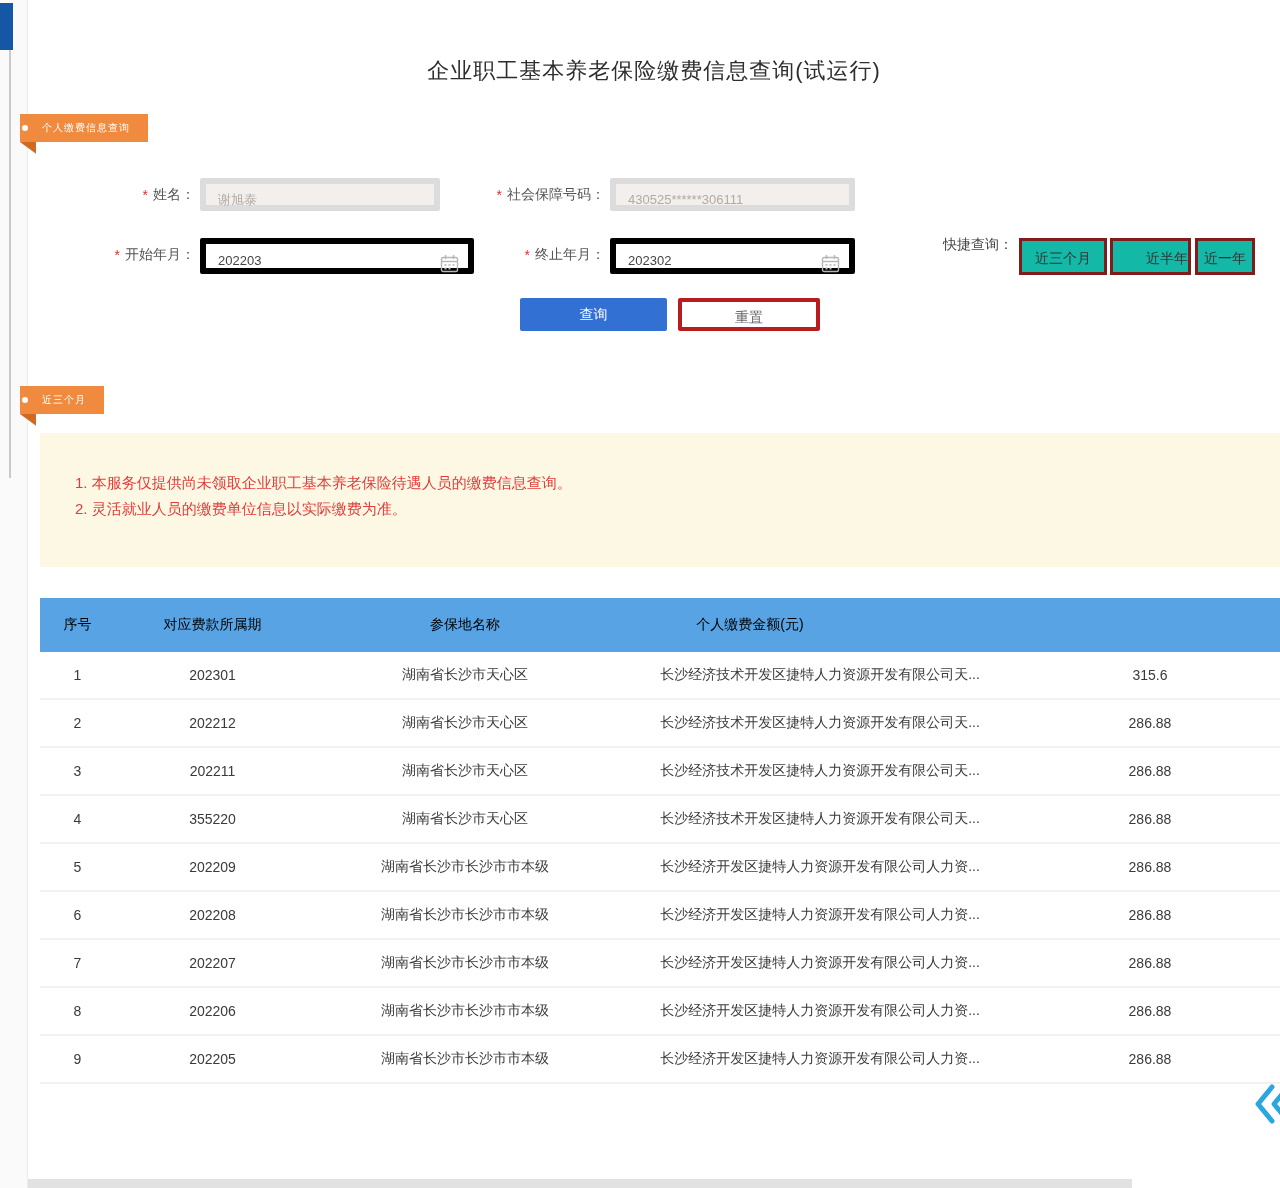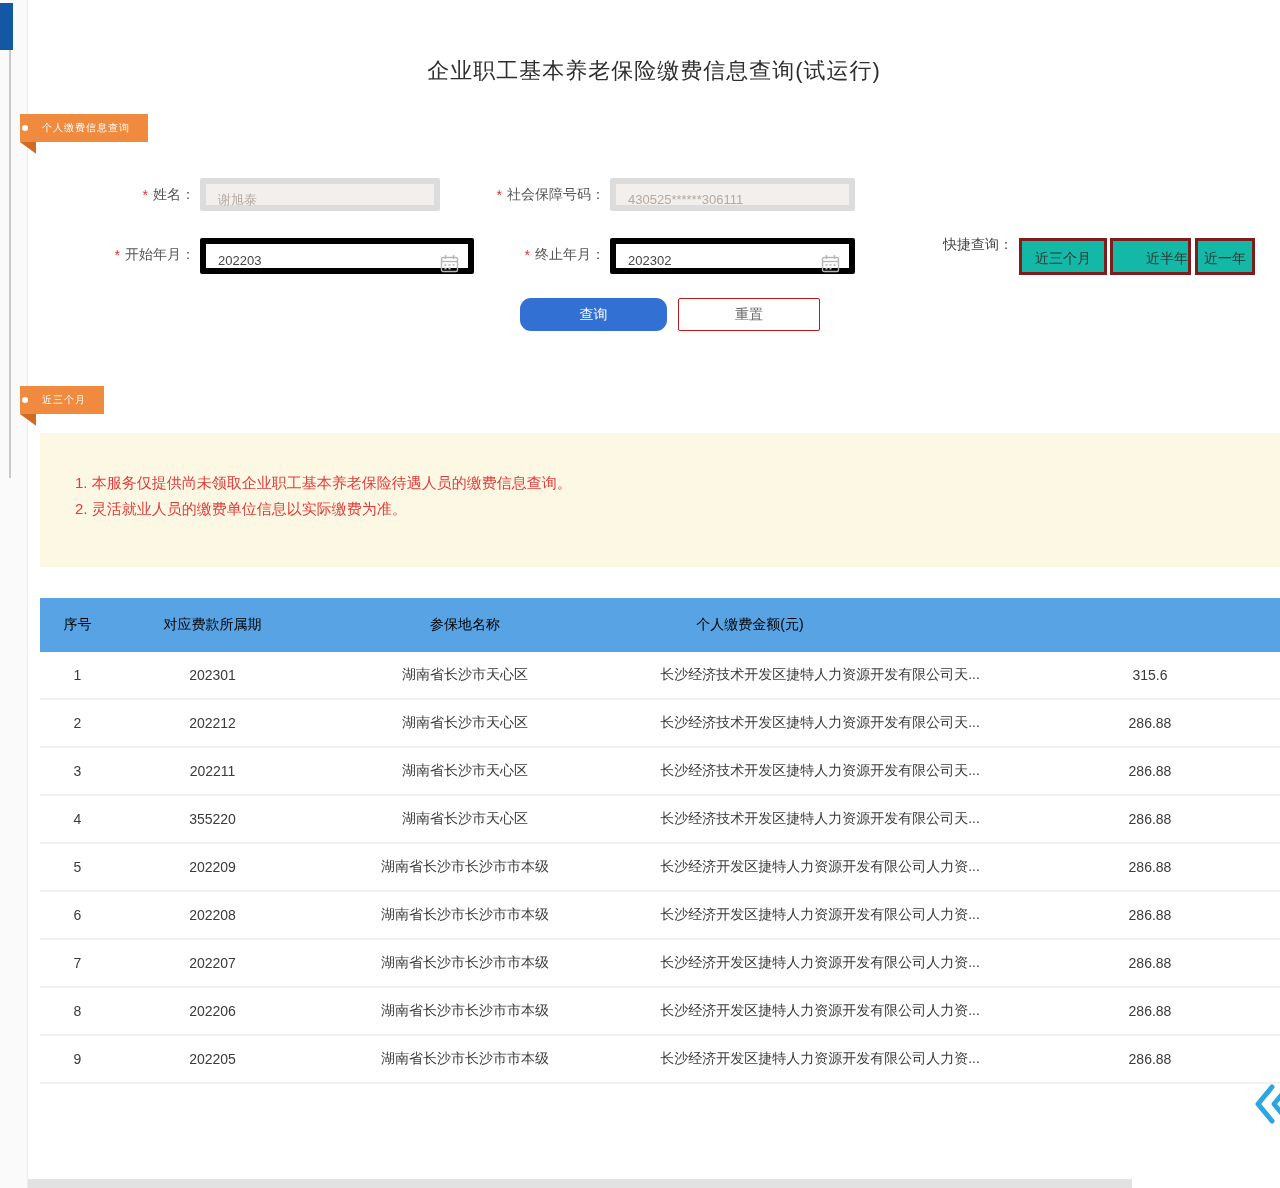--- a/index.html
+++ b/index.html
@@ -23,21 +23,21 @@
   
   .f-label { display:flex; justify-content:flex-end; align-items:center; font-size:14px; color:#555; height:18px; }
   .f-label .star { color:#e03131; margin-right:5px; font-size:14px; }
   .input { height:33px; border:6px solid #000000; border-radius:2px; font-size:13px; line-height:31px; padding-left:12px; background:#fff; color:#444; }
   .input.disabled { background:#f2efec; color:#b3aaa4; border-color:#dcdcdc; }
   .cal-icon { position:absolute; right:9px; top:8px; }
   .quick-label { font-size:14px; color:#444; text-align:right; }
   .qbtn { height:37px; background:#14b8a6; border:3px solid #7f1d1d; font-size:14px; color:#333; display:inline-block; line-height:35px; text-align:center; margin-left:-1px; cursor:pointer; }
   .btn { height:33px; border-radius:2px; font-size:14px; text-align:center; line-height:33px; cursor:pointer; }
   .btn-primary { background:#3370d4; color:#fff; }
-  .btn-plain { background:#fff; border:1px solid #b91c1c; color:#666; line-height:31px; }
+  .btn-plain { background:#fff; border:4px solid #b91c1c; color:#666; line-height:31px; }
 
   
   .notice { left:40px; top:433px; width:1240px; height:134px; background:#fdf8e3; }
   .notice-line { margin-left:35px; font-size:15px; color:#e23b3b; line-height:26px; }
   .notice-line:first-child { margin-top:37px; }
 
   
   .table { left:40px; top:598px; width:1240px; }
   .thead { height:54px; background:#57a3e3; display:flex; align-items:center; color:#000000; font-size:14px; }
   .trow { height:48px; display:flex; align-items:center; border-bottom:2px solid #f1f1f1; background:#fff; font-size:14px; color:#3a3a3a; }
@@ -124,21 +124,21 @@
   </span>
 </div>
 
 <div class="abs quick-label" style="left:918px; top:236px; width:95px;">快捷查询：</div>
 <div class="abs" style="left:1020px; top:238px;">
   <span class="qbtn" style="width:88px;">近三个月</span>
   <span class="qbtn" style="width:81px;padding-left:32px;">近半年</span>
   <span class="qbtn" style="width:60px;">近一年</span>
 </div>
 
-<div class="abs btn btn-primary" style="left:520px; top:298px; width:147px;border-radius:11px;">查询</div>
+<div class="abs btn btn-primary" style="left:520px; top:298px; width:147px;">查询</div>
 <div class="abs btn btn-plain" style="left:678px; top:298px; width:142px;">重置</div>
 
 <div class="abs" style="left:20px; top:386px;">
   <div class="badge">
     <span class="dot"></span>
     <span>近三个月</span>
   </div>
   <div class="badge-fold"></div>
 </div>
 

